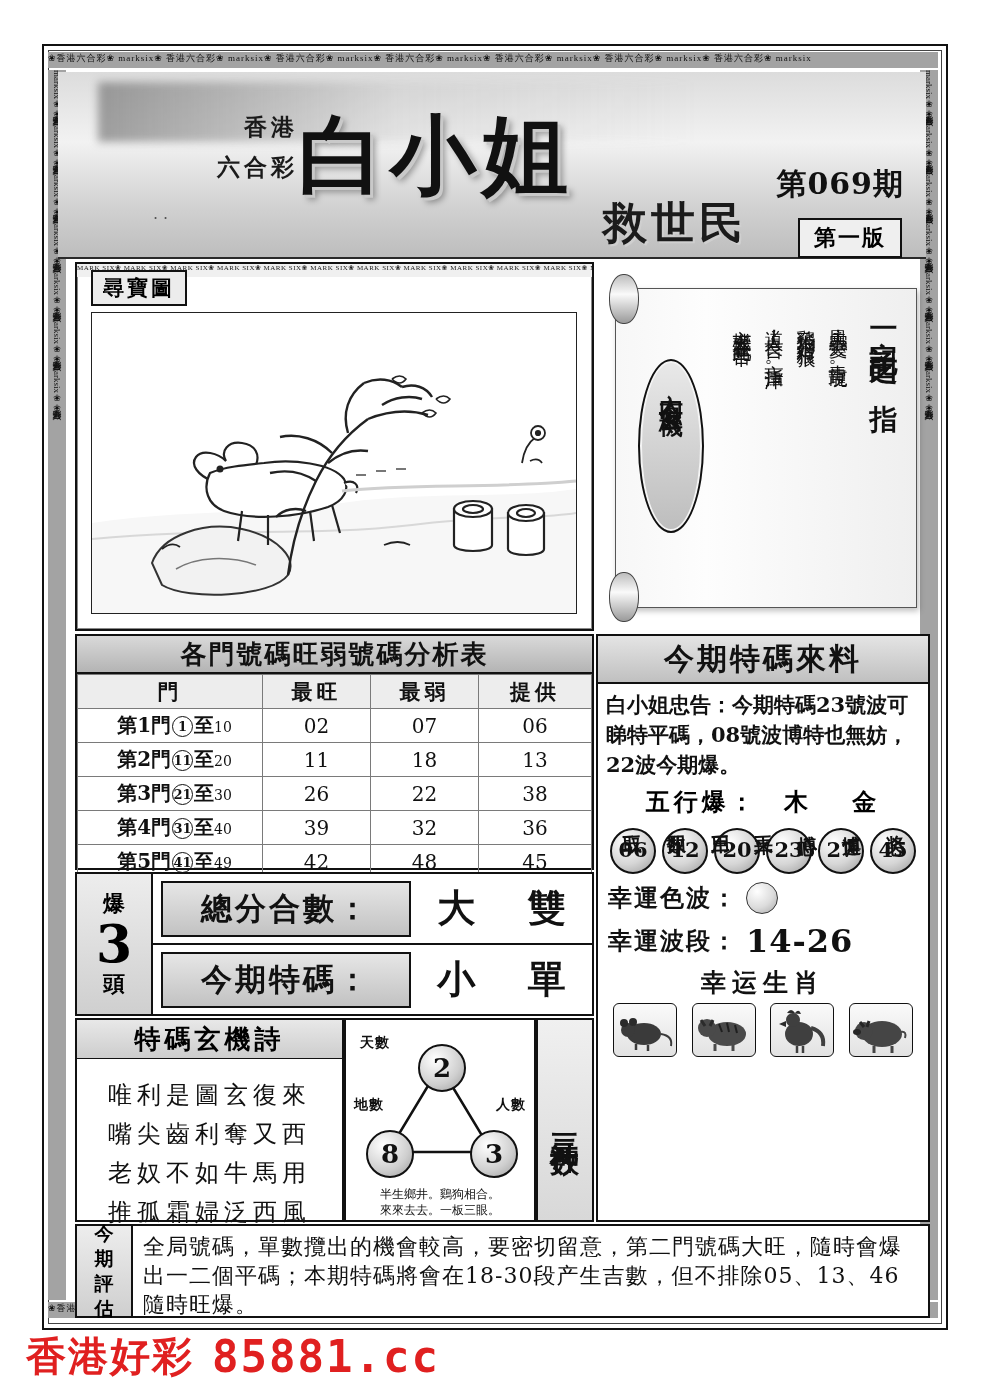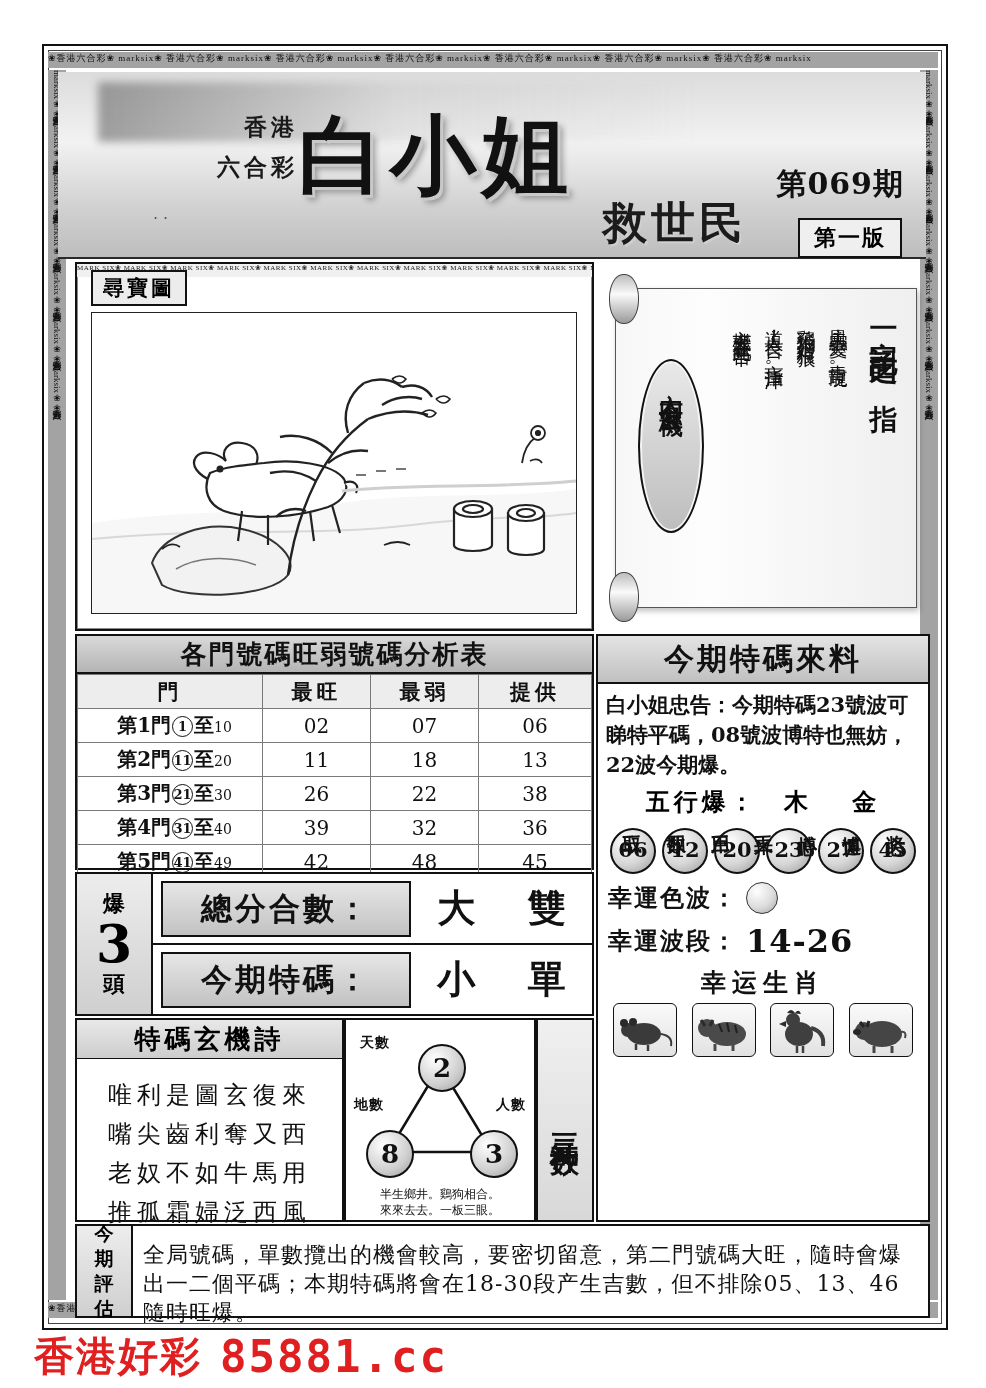--- a/index.html
+++ b/index.html
@@ -310,27 +310,27 @@
   .assess-tag{
     width:54px;border-right:2px solid #111;
     display:flex;align-items:center;justify-content:center;
     background:linear-gradient(180deg,#ededed,#cfcfcf);
   }
   .assess-tag span{
     font-family:"DejaVu Serif","Liberation Serif",serif;
     font-weight:bold;font-size:19px;line-height:25px;text-align:center;
   }
   .assess-text{
-    flex:1;padding:14px 10px;
+    flex:1;padding:6px 10px;
     font-family:"DejaVu Serif","Liberation Serif",serif;
     font-size:22px;line-height:29px;color:#111;letter-spacing:1px;
   }
   
   .footer{
-    position:absolute;left:34px;top:1330px;width:940px;height:52px;
+    position:absolute;left:26px;top:1330px;width:940px;height:52px;
     display:flex;align-items:center;gap:18px;
   }
   .foot-cn{
     font-family:"DejaVu Serif","Liberation Serif",serif;
     font-weight:bold;font-size:40px;color:#e02020;letter-spacing:2px;
   }
   .foot-url{
     font-family:"DejaVu Sans Mono","Liberation Mono",monospace;
     font-weight:bold;font-size:44px;color:#e02020;letter-spacing:2px;
   }

